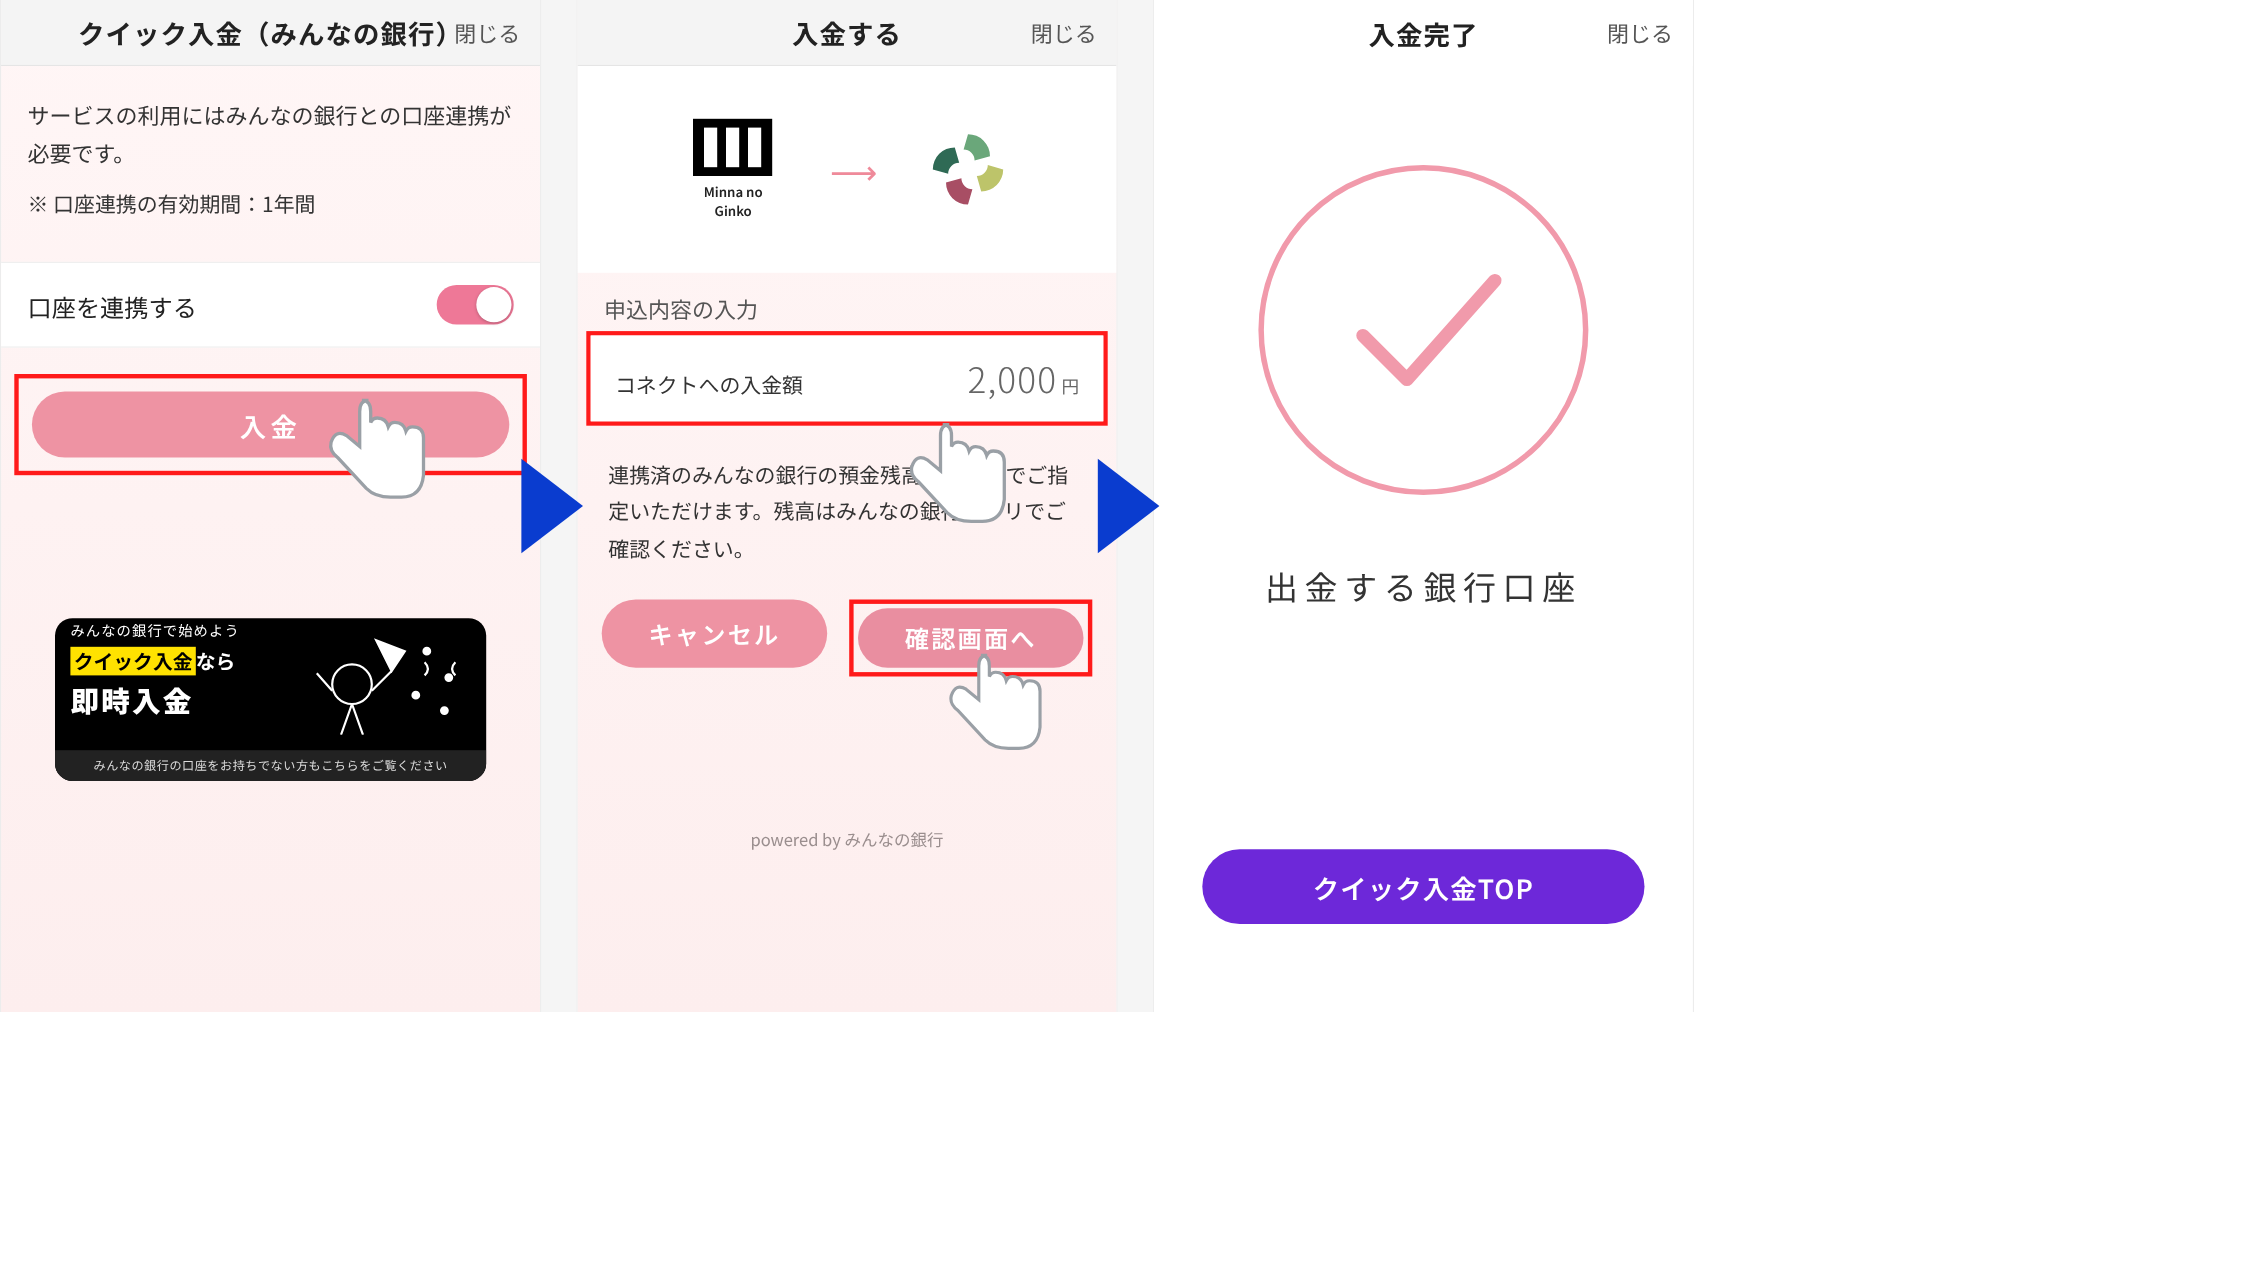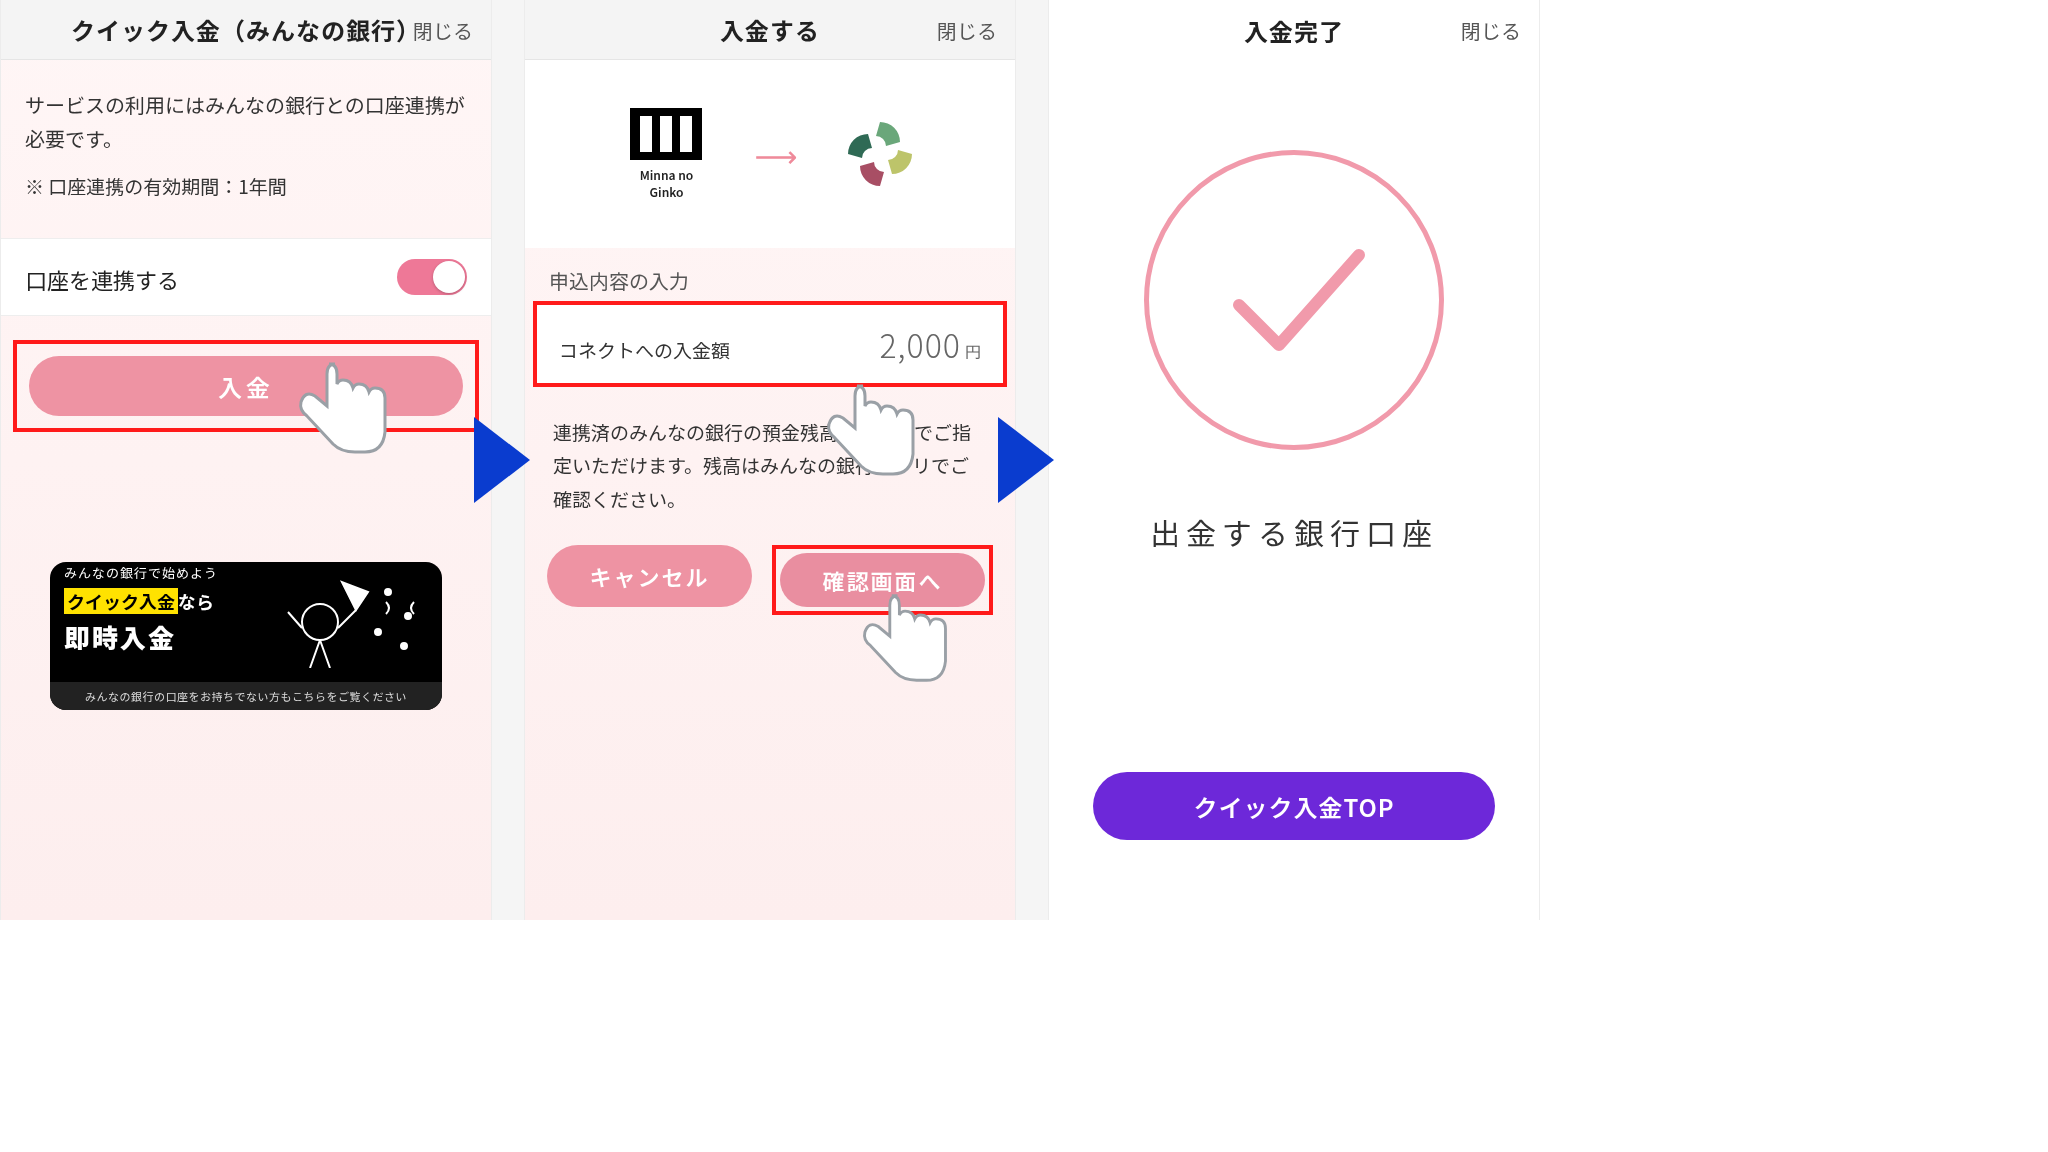--- a/index.html
+++ b/index.html
@@ -218,20 +218,21 @@
 
     <div class="s2-desc">連携済のみんなの銀行の預金残高の範囲内でご指定いただけます。残高はみんなの銀行アプリでご確認ください。</div>
 
     <div class="s2-btns">
       <div class="pill cancel-pill" style="background:#ee93a3">キャンセル</div>
       <div class="s2-confirm-wrap">
         <div class="pill" style="background:#e98ea0">確認画面へ</div>
       </div>
     </div>
 
+    <div class="powered">powered by みんなの銀行</div>
 
     <svg class="hand" style="left:300px;top:376px;width:100px;height:110px" viewBox="0 0 100 110">
       <path d="M38 10 q-8 0 -8 10 v32 l-12 -10 q-10 -6 -14 6 q-2 8 6 14 l26 28 q8 8 22 8 h10 q18 0 20 -20 v-34 q0 -10 -10 -10 q-4 0 -6 4 q-2 -8 -10 -8 q-4 0 -6 4 q-2 -8 -10 -8 q-4 0 -6 4 v-10 q0 -10 -8 -10z" fill="#fff" stroke="#9aa0a6" stroke-width="3"></path>
     </svg>
     <svg class="hand" style="left:336px;top:586px;width:96px;height:106px" viewBox="0 0 100 110">
       <path d="M38 10 q-8 0 -8 10 v32 l-12 -10 q-10 -6 -14 6 q-2 8 6 14 l26 28 q8 8 22 8 h10 q18 0 20 -20 v-34 q0 -10 -10 -10 q-4 0 -6 4 q-2 -8 -10 -8 q-4 0 -6 4 q-2 -8 -10 -8 q-4 0 -6 4 v-10 q0 -10 -8 -10z" fill="#fff" stroke="#9aa0a6" stroke-width="3"></path>
     </svg>
   </div>
 
   <div class="gap"></div>

